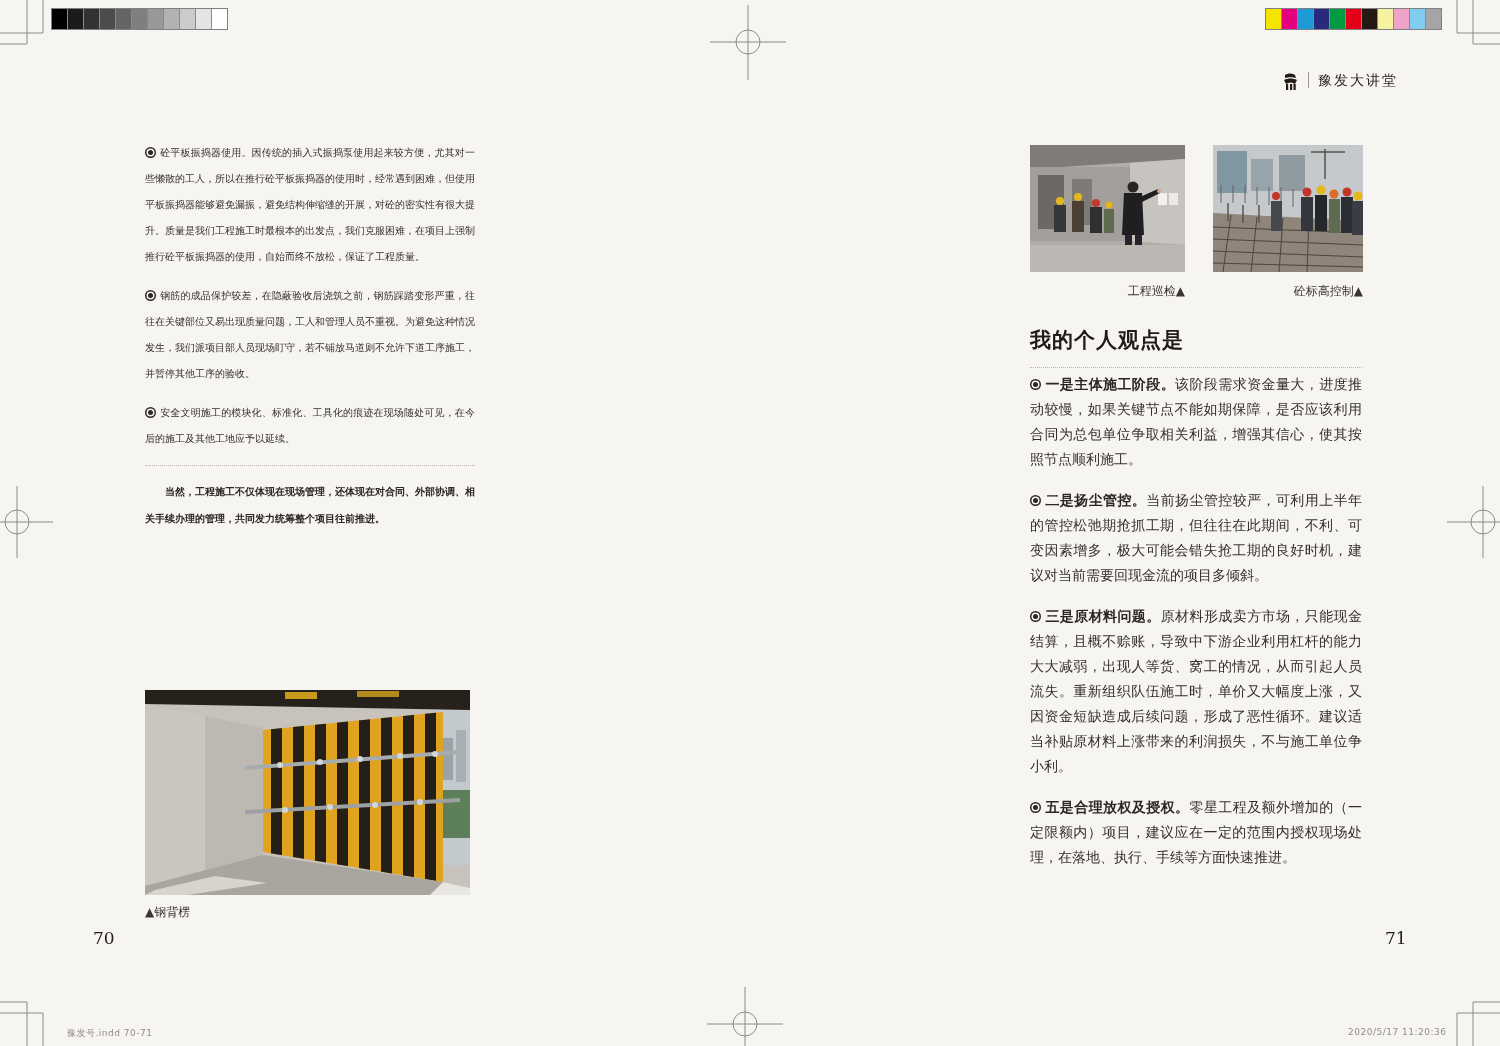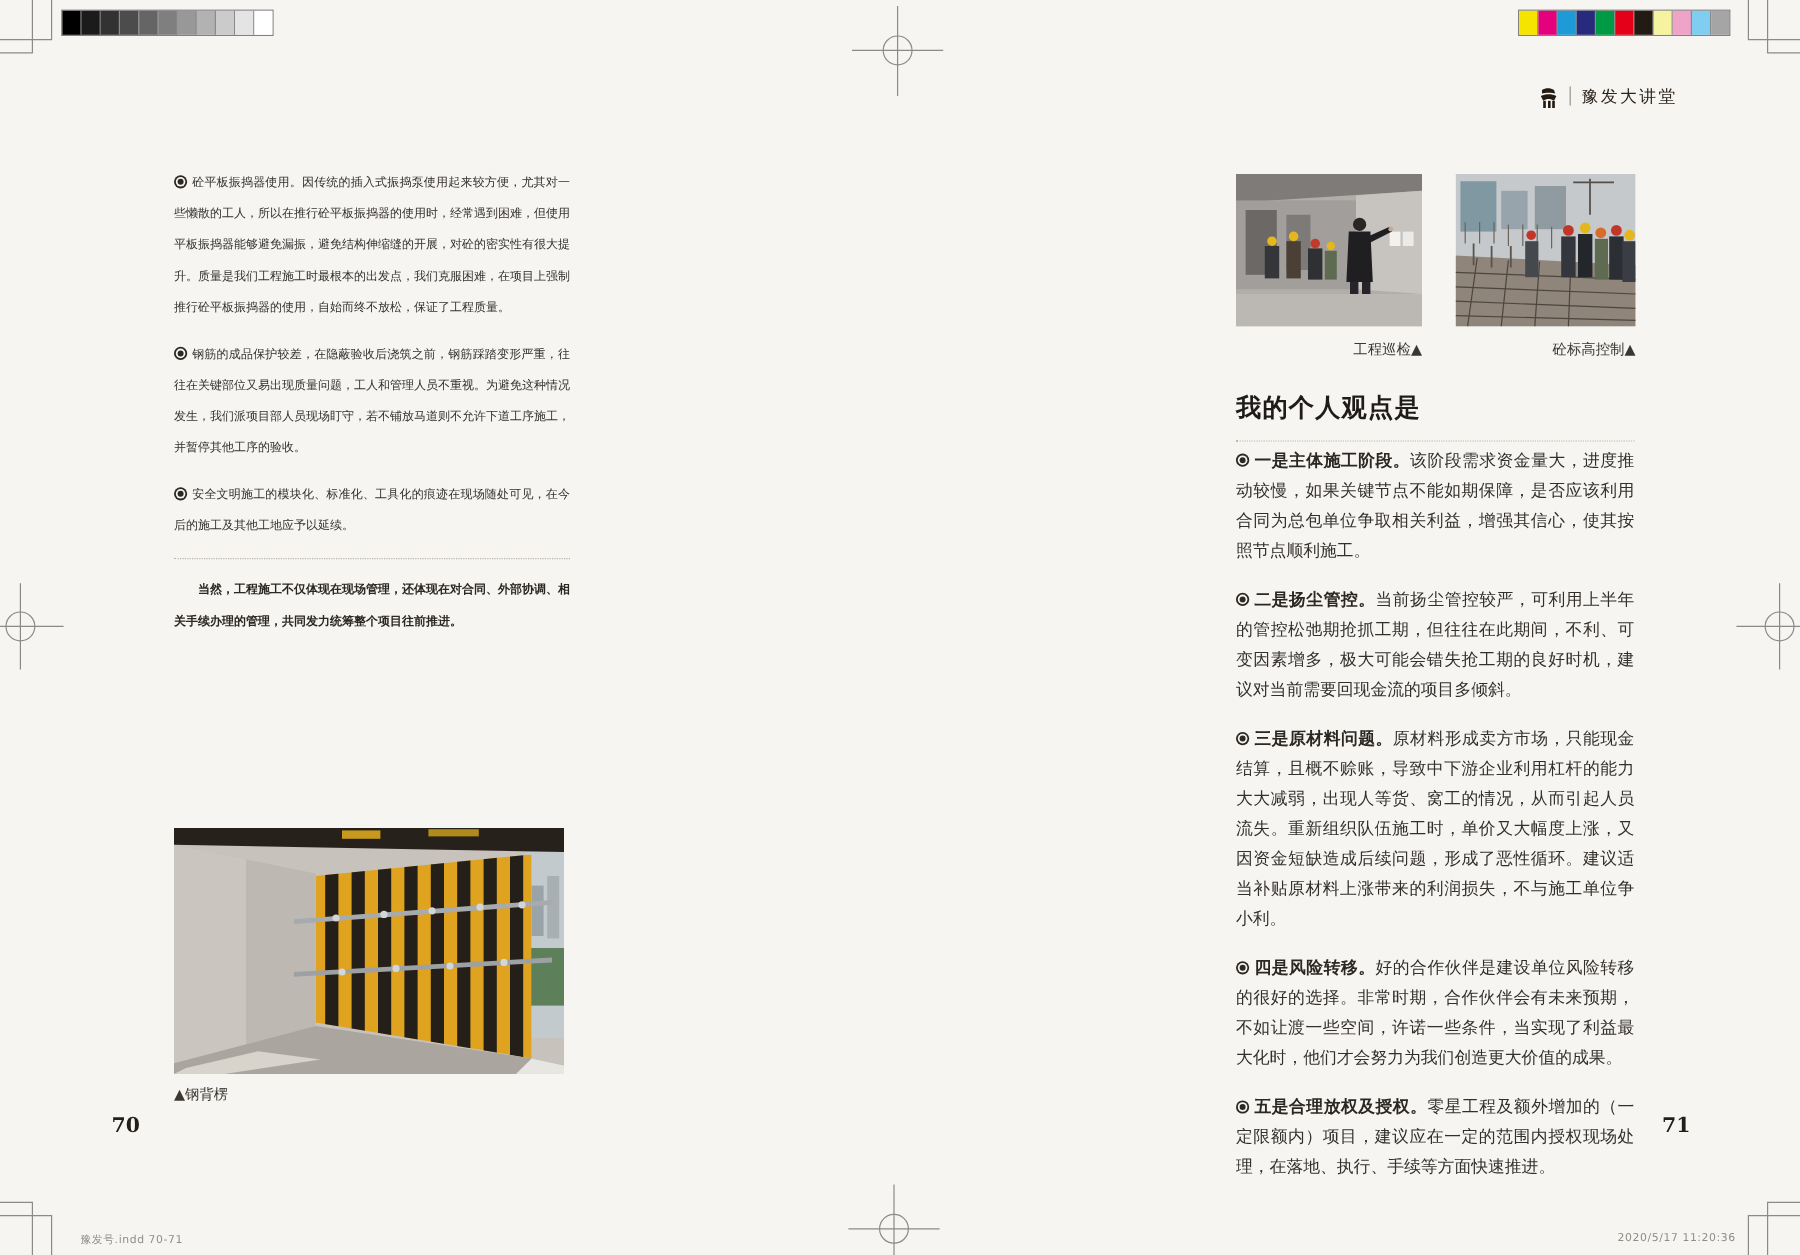--- a/index.html
+++ b/index.html
@@ -22,21 +22,21 @@
   
   .lcol{position:absolute;left:145px;top:140px;width:330px;font-size:10px;line-height:26px;text-align:justify}
   .lcol p{margin:0 0 13px}
   .blt{display:inline-block;width:5px;height:5px;border-radius:50%;background:#2c2824;
        box-shadow:0 0 0 1.5px #f7f5f2,0 0 0 3px #2c2824;margin:0 7px 2px 3px;vertical-align:middle}
   .sep{border:none;border-top:1px dotted #bdb5aa;margin:8px 0 12px}
   .closing{font-weight:bold;line-height:27px;text-indent:2em;color:#2b2722}
   .lfig{position:absolute;left:145px;top:690px;width:378px;margin:0}
   .lfig svg{display:block}
   .cap{font-size:12px;color:#3a3732;margin-top:9px}
-  .pageno{position:absolute;top:928px;font-size:17px;font-weight:bold;color:#221f1b;font-family:"DejaVu Serif","Liberation Serif",serif}
+  .pageno{position:absolute;top:928px;font-size:17px;font-weight:normal;color:#221f1b;font-family:"DejaVu Serif","Liberation Serif",serif}
   .pageno.left{left:93px}
   .pageno.right{left:1385px}
   
   .figrow{position:absolute;left:1030px;top:145px;width:333px;display:flex;justify-content:space-between}
   .figrow figure{margin:0}
   .figrow .cap{text-align:right;margin-top:7px}
   .rhead{position:absolute;left:1030px;top:326px;width:332px}
   .rtitle{font-family:"DejaVu Sans","Liberation Sans",sans-serif;font-weight:bold;font-size:21px;letter-spacing:1px;color:#1e1b18;margin:0}
   .rsep{border:none;border-top:1px dotted #bdb5aa;margin:13px 0 0}
   .rcol{position:absolute;left:1030px;top:372px;width:332px;font-size:14px;line-height:25px;text-align:justify}
@@ -264,20 +264,19 @@
 
 <div class="rhead">
   <h2 class="rtitle">我的个人观点是</h2>
   <hr class="rsep">
 </div>
 
 <div class="rcol">
   <p><span class="blt"></span><span class="lead">一是主体施工阶段。</span><span>该阶段需求资金量大，进度推动较慢，如果关键节点不能如期保障，是否应该利用合同为总包单位争取相关利益，增强其信心，使其按照节点顺利施工。</span></p>
   <p><span class="blt"></span><span class="lead">二是扬尘管控。</span><span>当前扬尘管控较严，可利用上半年的管控松弛期抢抓工期，但往往在此期间，不利、可变因素增多，极大可能会错失抢工期的良好时机，建议对当前需要回现金流的项目多倾斜。</span></p>
   <p><span class="blt"></span><span class="lead">三是原材料问题。</span><span>原材料形成卖方市场，只能现金结算，且概不赊账，导致中下游企业利用杠杆的能力大大减弱，出现人等货、窝工的情况，从而引起人员流失。重新组织队伍施工时，单价又大幅度上涨，又因资金短缺造成后续问题，形成了恶性循环。建议适当补贴原材料上涨带来的利润损失，不与施工单位争小利。</span></p>
-  <p><span class="blt"></span><span class="lead">四是风险转移。</span><span>好的合作伙伴是建设单位风险转移的很好的选择。非常时期，合作伙伴会有未来预期，不如让渡一些空间，许诺一些条件，当实现了利益最大化时，他们才会努力为我们创造更大价值的成果。</span></p>
   <p><span class="blt"></span><span class="lead">五是合理放权及授权。</span><span>零星工程及额外增加的（一定限额内）项目，建议应在一定的范围内授权现场处理，在落地、执行、手续等方面快速推进。</span></p>
 </div>
 
 <div class="pageno right">71</div>
 
 <div class="footer fleft">豫发号.indd   70-71</div>
 <div class="footer fright">2020/5/17   11:20:36</div>
 
 </body></html>

